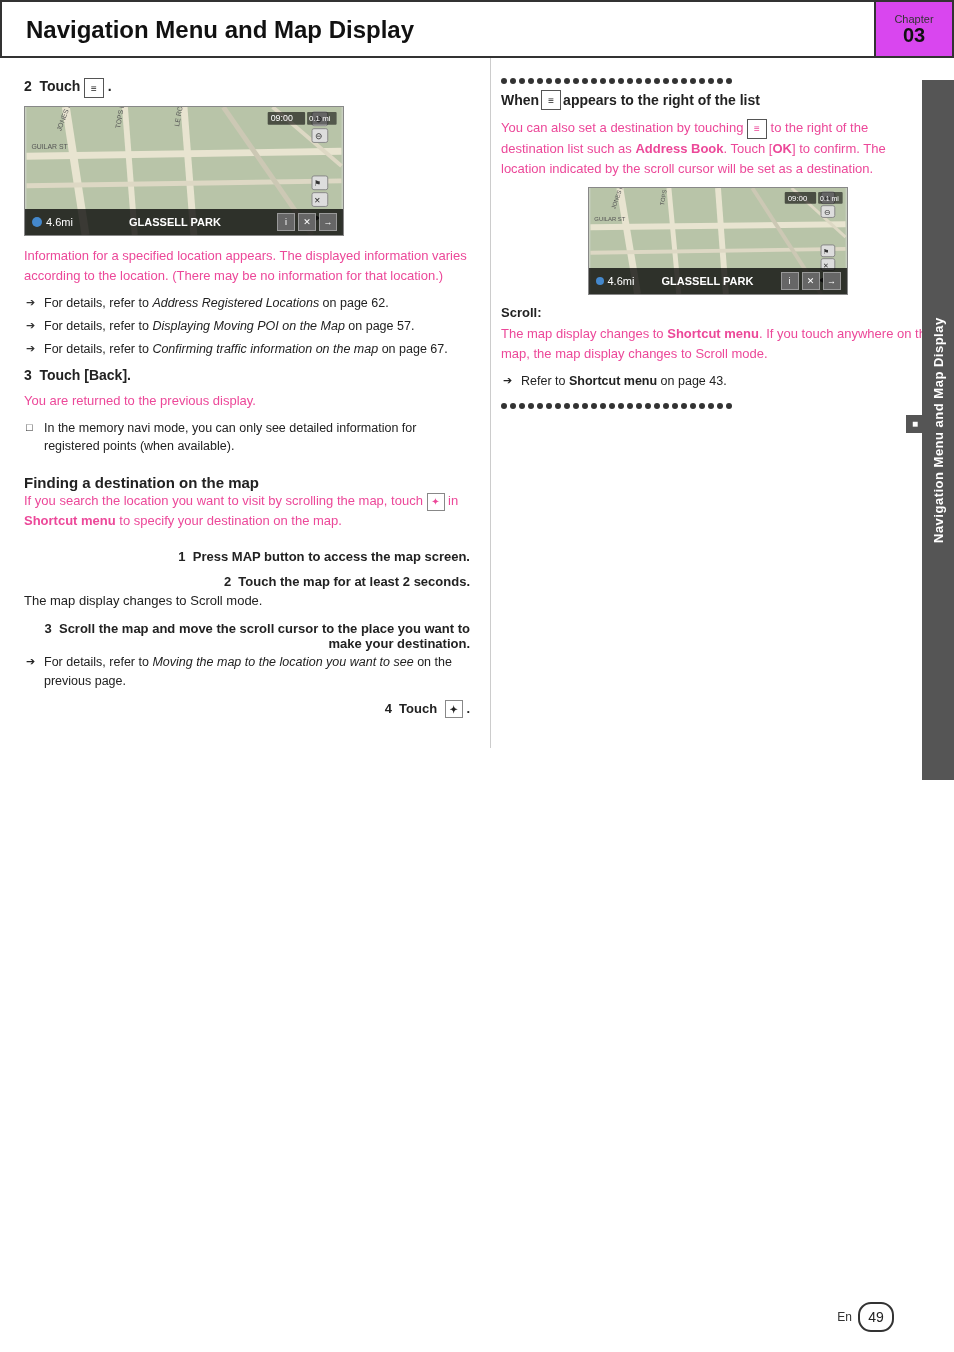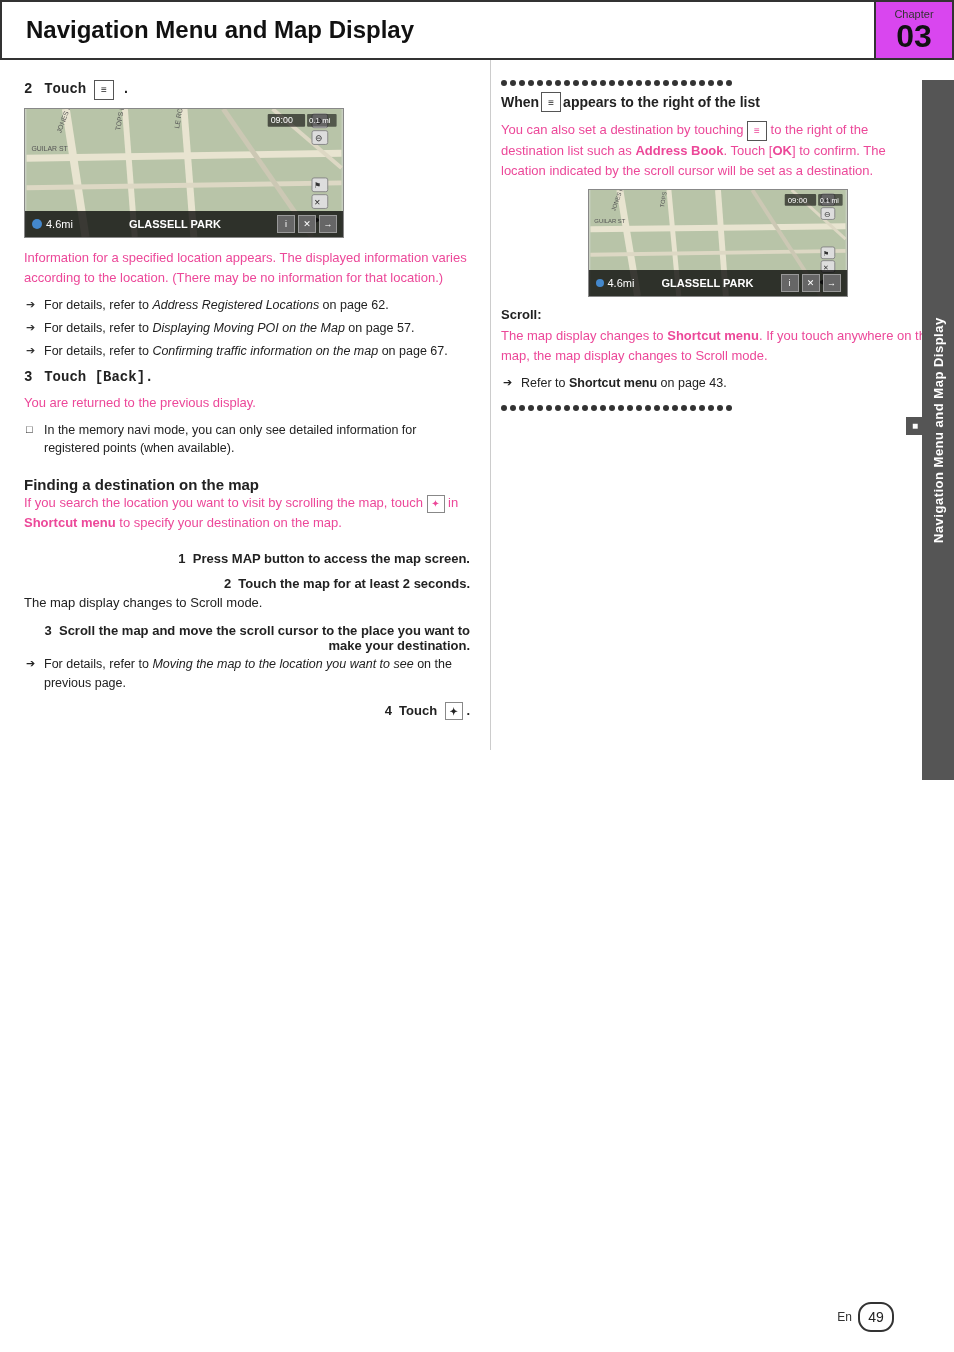--- a/index.html
+++ b/index.html
@@ -58,21 +58,21 @@
       background: #d946ef;
     }
 
     .chapter-label {
       font-size: 11px;
       color: #333;
       font-weight: normal;
     }
 
     .chapter-number {
-      font-size: 32px;
+      font-size: 20px;
       font-weight: bold;
       color: #111;
       line-height: 1;
       text-align: right;
     }
 
     
     .main-content {
       display: flex;
       padding: 0;
@@ -105,21 +105,20 @@
       font-weight: bold;
       writing-mode: vertical-rl;
       text-orientation: mixed;
       transform: rotate(180deg);
       letter-spacing: 0.5px;
     }
 
     
     .section-step {
       margin-bottom: 8px;
-      font-family: Liberation Mono, monospace;
     }
 
     .step-number {
       font-weight: bold;
       font-size: 14px;
       margin-right: 4px;
     }
 
     .step-label {
       font-weight: bold;

